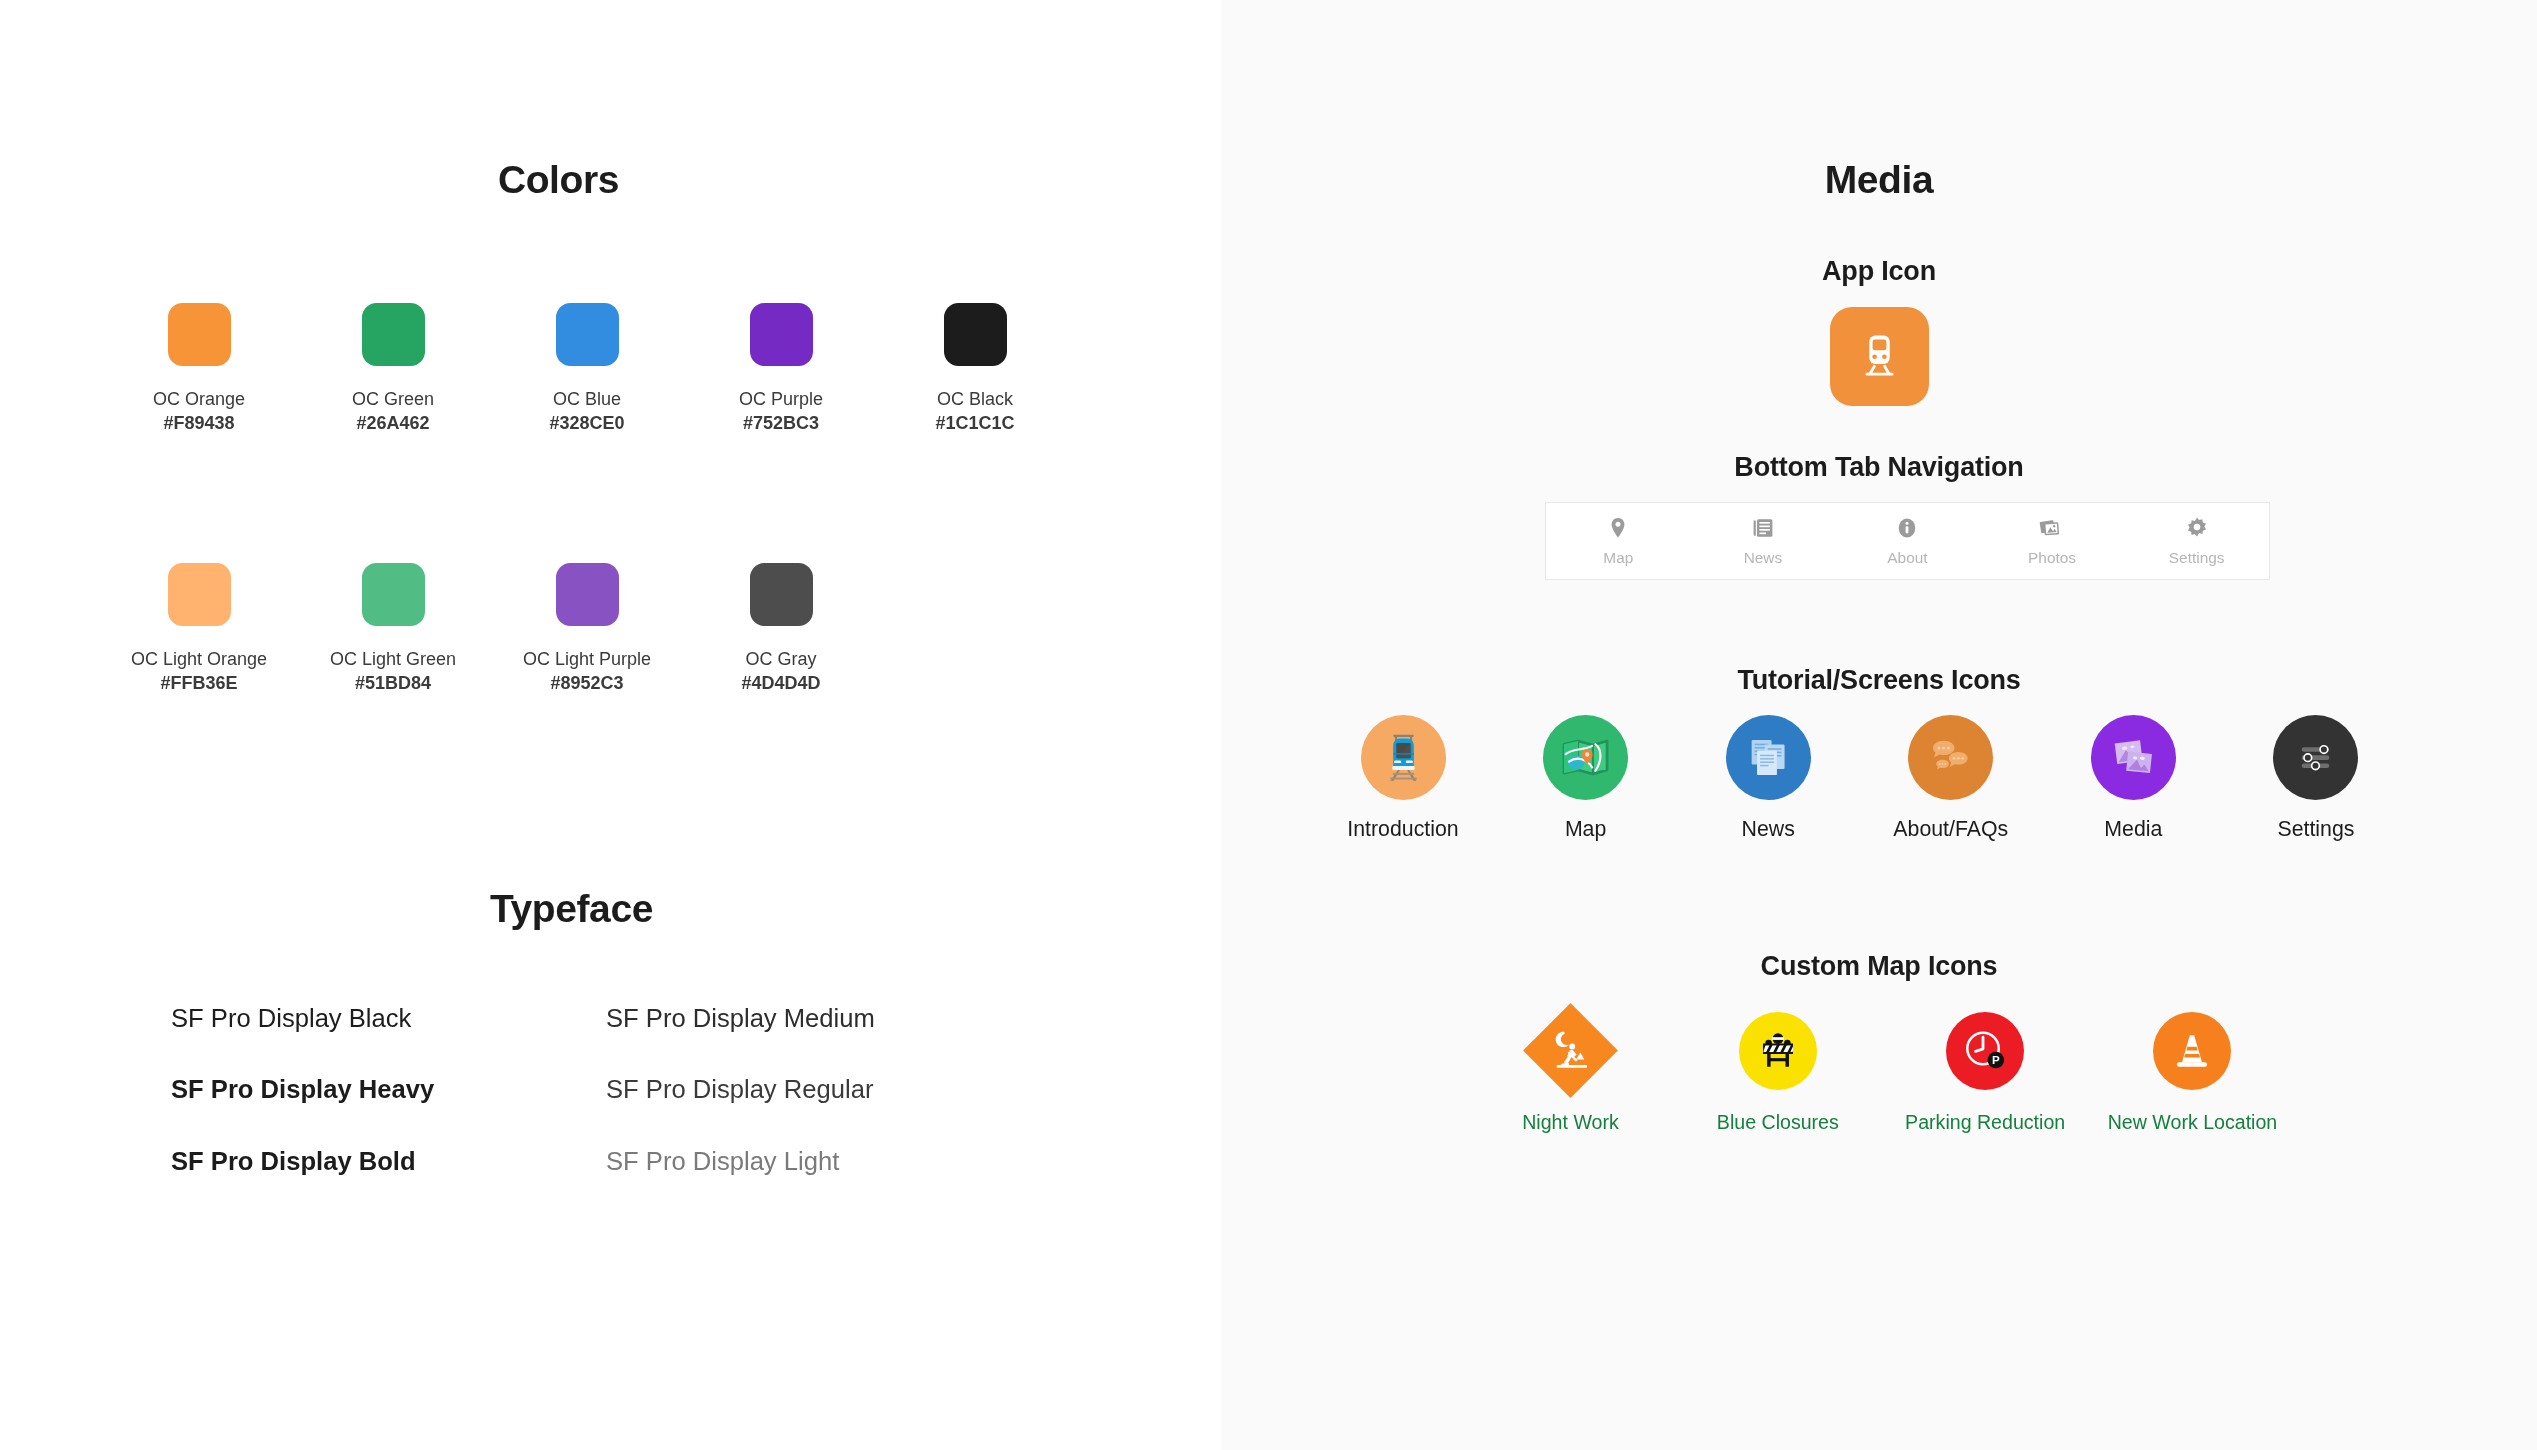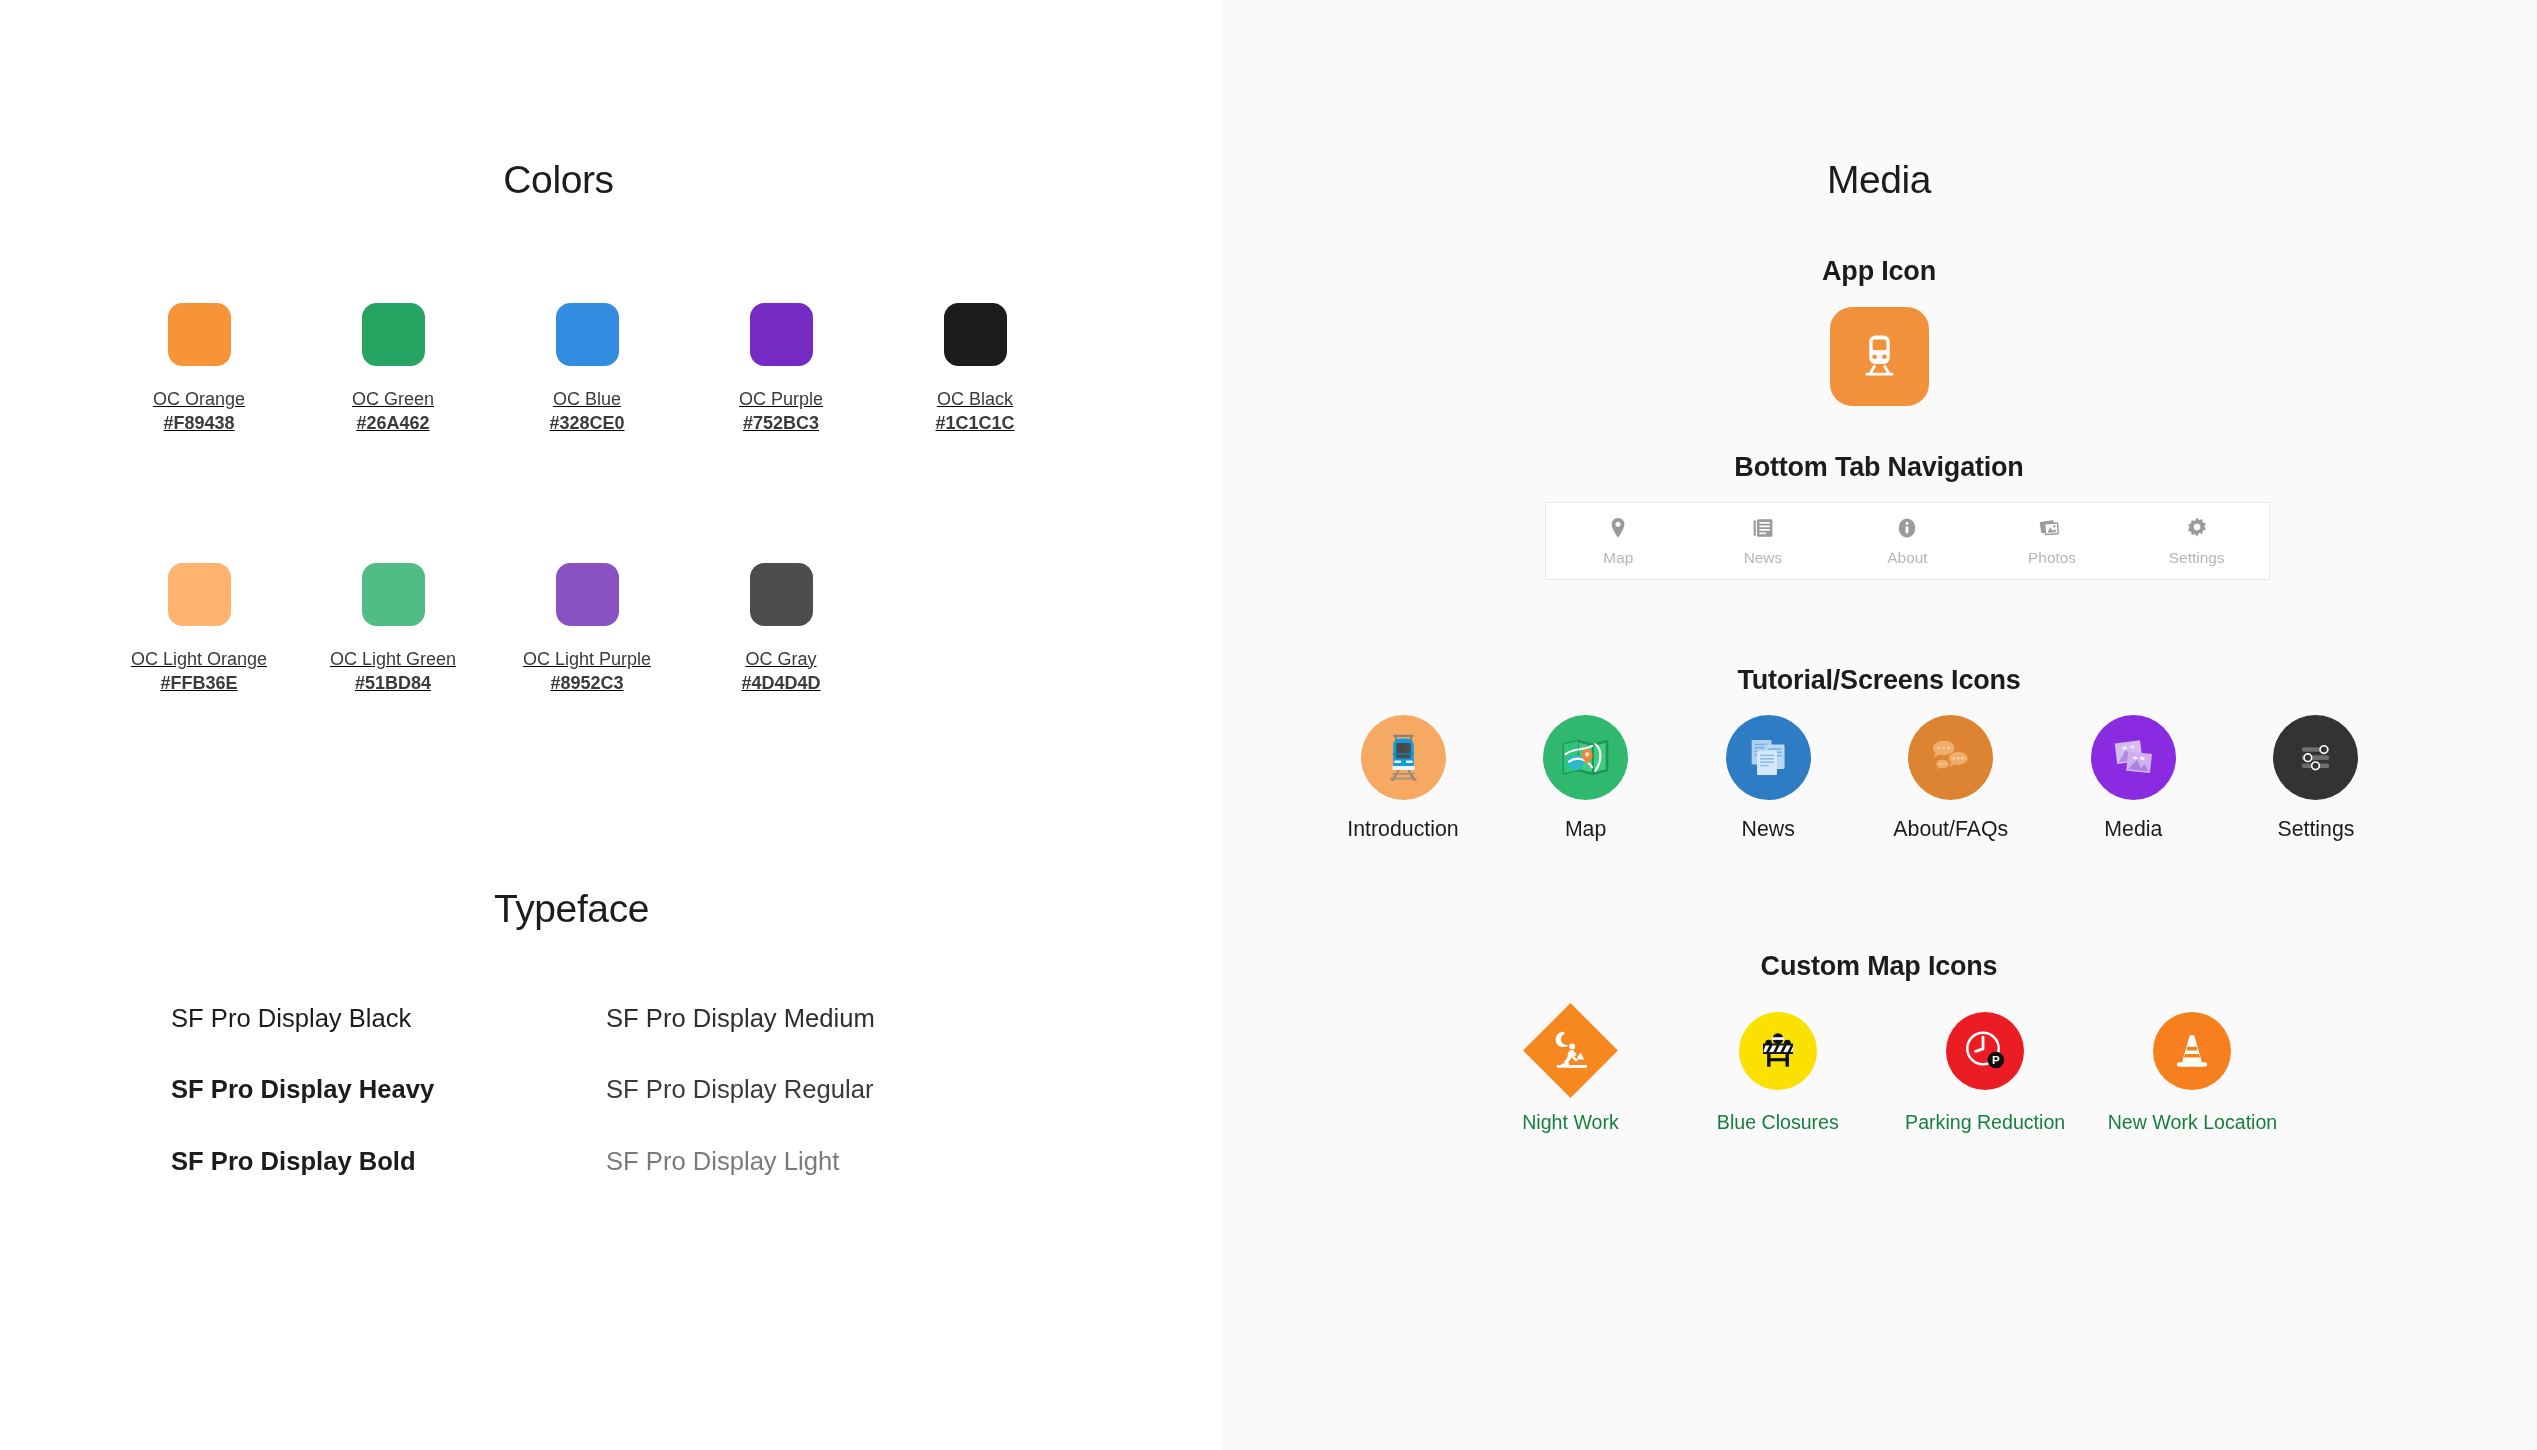--- a/index.html
+++ b/index.html
@@ -10,34 +10,34 @@
     overflow: hidden;
   }
   .page { position: relative; width: 2538px; height: 1450px; display: flex; }
 
   
   .panel-left  { width: 1221px; height: 1450px; background: #ffffff; position: relative; }
   .panel-right { width: 1316px; height: 1450px; background: #fafafa; position: relative; }
 
   
   .h1 {
-    font-size: 39px; font-weight: 400; color: #1c1c1c;
+    font-size: 39px; font-weight: 700; color: #1c1c1c;
     letter-spacing: -0.4px; text-align: center;
   }
   .h2 {
     font-size: 27px; font-weight: 700; color: #1c1c1c;
     letter-spacing: -0.2px; text-align: center;
   }
 
   
   .colors-title { position: absolute; left: 0; top: 158px; width: 1117px; }
   .swatch-row { position: absolute; left: 102px; width: 972px; display: flex; }
   .row1 { top: 303px; }
   .row2 { top: 563px; }
-  .swatch-cell { width: 194px; display: flex; flex-direction: column; align-items: center; text-decoration: underline; }
+  .swatch-cell { width: 194px; display: flex; flex-direction: column; align-items: center; }
   .swatch {
     width: 63px; height: 63px; border-radius: 14.5px;
   }
   .swatch-name {
     margin-top: 20.5px; font-size: 18px; color: #3b3b3b; font-weight: 400;
     line-height: 1.38; text-align: center; white-space: nowrap;
   }
   .swatch-hex {
     font-size: 18px; color: #3b3b3b; font-weight: 700;
     line-height: 1.38; text-align: center; white-space: nowrap;

